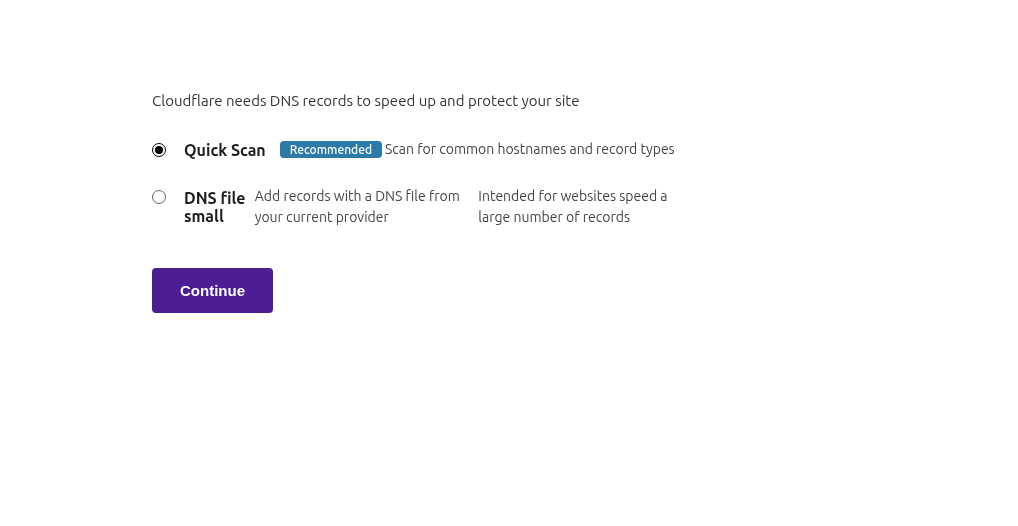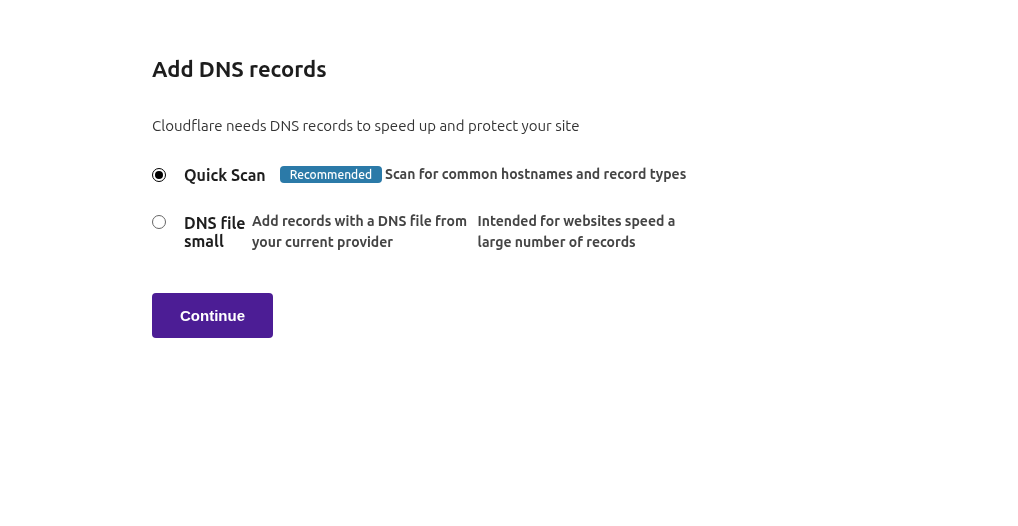--- a/index.html
+++ b/index.html
@@ -85,40 +85,38 @@
       font-size: 12px;
       font-weight: 500;
       padding: 2px 10px;
       border-radius: 4px;
       text-align: right;
     }
     .option-desc {
       font-size: 14px;
       color: #444444;
       line-height: 1.5;
-      font-weight: bold;
     }
     .continue-btn {
       display: inline-block;
       background: #4c1d95;
       color: #ffffff;
       font-size: 15px;
       font-weight: 600;
       padding: 14px 28px;
       border: none;
       border-radius: 4px;
       cursor: pointer;
       margin-top: 0;
     }
   </style>
 </head>
 <body>
 
 <div class="container">
-  <h1 class="page-title">Add DNS records</h1>
   <p class="page-subtitle">Cloudflare needs DNS records to speed up and protect your site</p>
 
   <div class="options">
 
     <div class="option-row">
       <div class="radio-wrap">
         <span class="radio selected"></span>
       </div>
       <div class="option-body">
         <div class="option-title-row">

